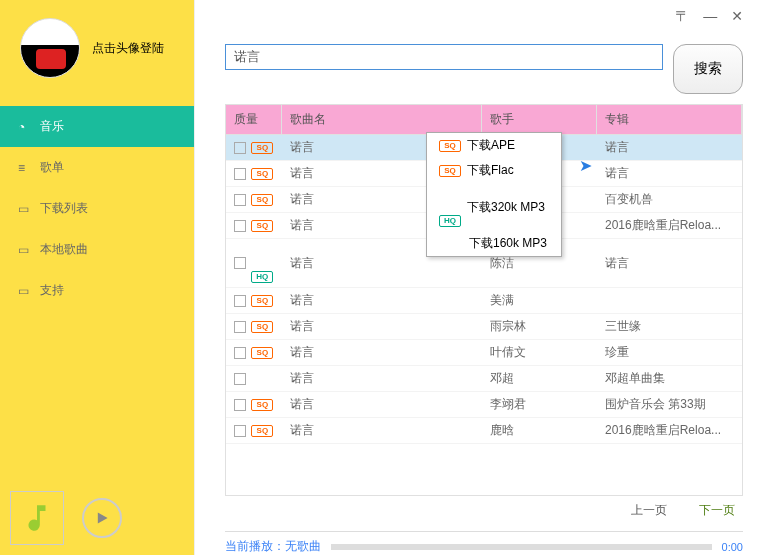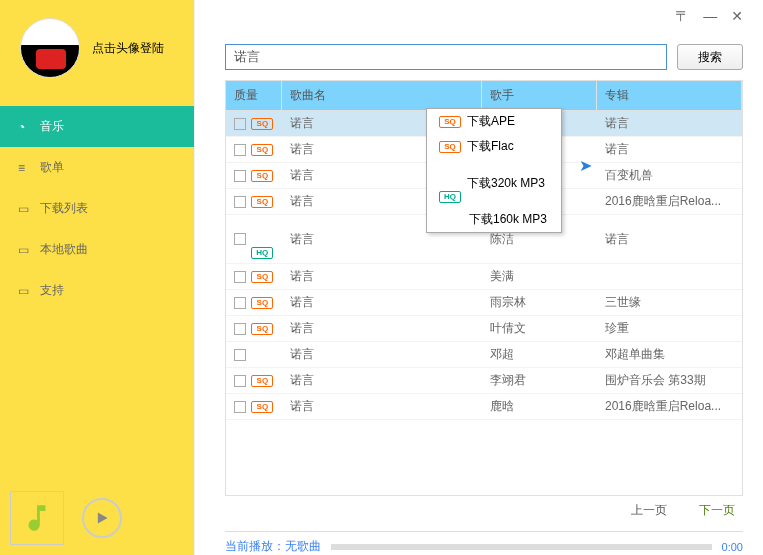--- a/index.html
+++ b/index.html
@@ -16,23 +16,23 @@
 .nav-item.active { background: #1abc9c; color: #fff; }
 .nav-icon { width:14px; height:14px; display:inline-block; }
 .bottom-icons { margin-top:auto; padding:10px; display:flex; gap:18px; align-items:center; }
 .music-icon { width:54px; height:54px; border:1px solid #ccc; display:flex; align-items:center; justify-content:center; }
 .play-btn { width:40px; height:40px; border:2px solid #ccc; border-radius:50%; display:flex; align-items:center; justify-content:center; cursor:pointer; }
 .main { flex:1; display:flex; flex-direction:column; padding-right:10px; position:relative; }
 .titlebar { display:flex; justify-content:flex-end; gap:14px; padding:8px 10px 0 0; }
 .titlebar span { cursor:pointer; color:#666; font-size:14px; }
 .search-row { display:flex; gap:10px; padding:18px 10px 10px 30px; }
 .search-input { flex:1; border:1px solid #4a90d9; padding:4px 8px; font-size:13px; color:#555; height:26px; }
-.search-btn { border:1px solid #aaa; background:linear-gradient(#fdfdfd,#eee); padding:3px 20px; border-radius:3px; cursor:pointer; font-size:12px; }
+.search-btn { border:1px solid #aaa; background:linear-gradient(#fdfdfd,#eee); padding:15px 20px; border-radius:13px; cursor:pointer; font-size:14px; }
 .table-wrap { margin:0 10px 0 30px; border:1px solid #e0e0e0; flex:1; overflow:hidden; position:relative; }
-.thead { display:flex; background:#7dd3fc; border-bottom:1px solid #e0e0e0; color:#555; }
+.thead { display:flex; background:#f9a8d4; border-bottom:1px solid #e0e0e0; color:#555; }
 .thead div { padding:6px 8px; border-right:1px solid #e0e0e0; }
 .col-q { width:56px; } .col-n { width:200px; } .col-s { width:115px; } .col-a { flex:1; }
 .tbody { overflow-y:auto; height:310px; }
 .trow { display:flex; align-items:center; border-bottom:1px solid #f3f3f3; color:#666; }
 .trow.sel { background:#cfe7f5; }
 .trow > div { padding:4px 8px; white-space:nowrap; overflow:hidden; text-overflow:ellipsis; }
 .chk { width:12px; height:12px; border:1px solid #aaa; display:inline-block; vertical-align:middle; margin-right:2px; }
 .tag { display:inline-block; width:22px; height:12px; border:1px solid; font-size:8px; line-height:10px; text-align:center; border-radius:2px; vertical-align:middle; font-weight:bold; }
 .tag.sq { border-color:#f60; color:#f60; }
 .tag.hq { border-color:#0a8; color:#0a8;margin-top:28px; }

